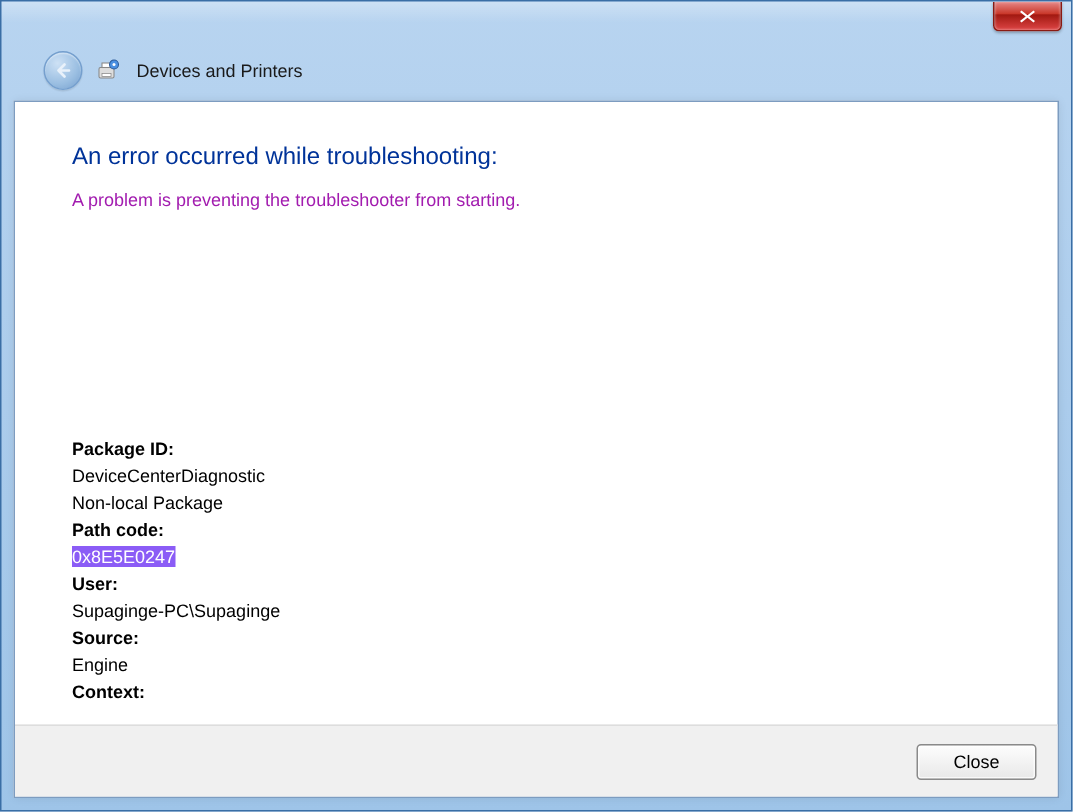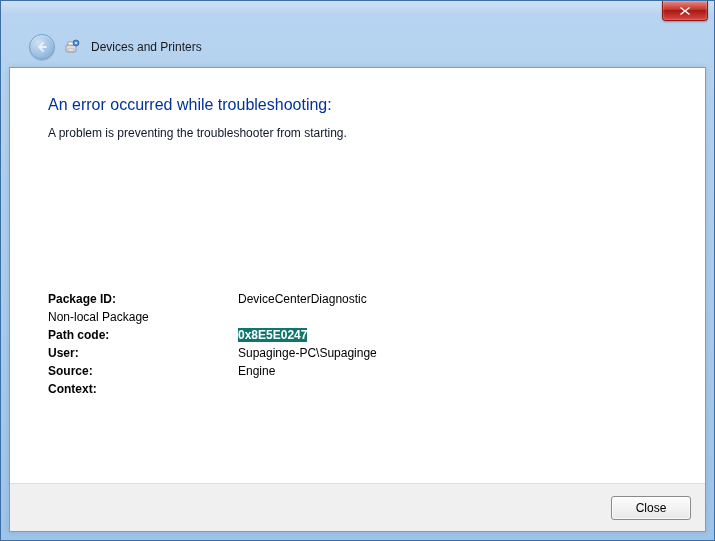--- a/index.html
+++ b/index.html
@@ -86,44 +86,44 @@
       padding: 28px 38px 0 38px;
     }
 
     .error-title {
       color: #003399;
       font-size: 16px;
       font-weight: normal;
       margin-bottom: 12px;
     }
     .error-msg {
-      color: #0f172a;
+      color: #a21caf;
       font-size: 12px;
       margin-bottom: 150px;
     }
 
     .details {
       font-size: 12px;
       color: #000;
     }
     .details .row {
       display: flex;
       line-height: 1.5;
+      flex-direction: column;
     }
     .details .label {
       width: 190px;
       font-weight: bold;
     }
     .details .value {
       flex: 1;
     }
     .selected {
-      background: #0f766e;
+      background: #8b5cf6;
       color: #fff;
-      font-weight: bold;
     }
 
     
     .footer {
       position: absolute;
       left: 0;
       right: 0;
       bottom: 0;
       height: 48px;
       background: #f0f0f0;

